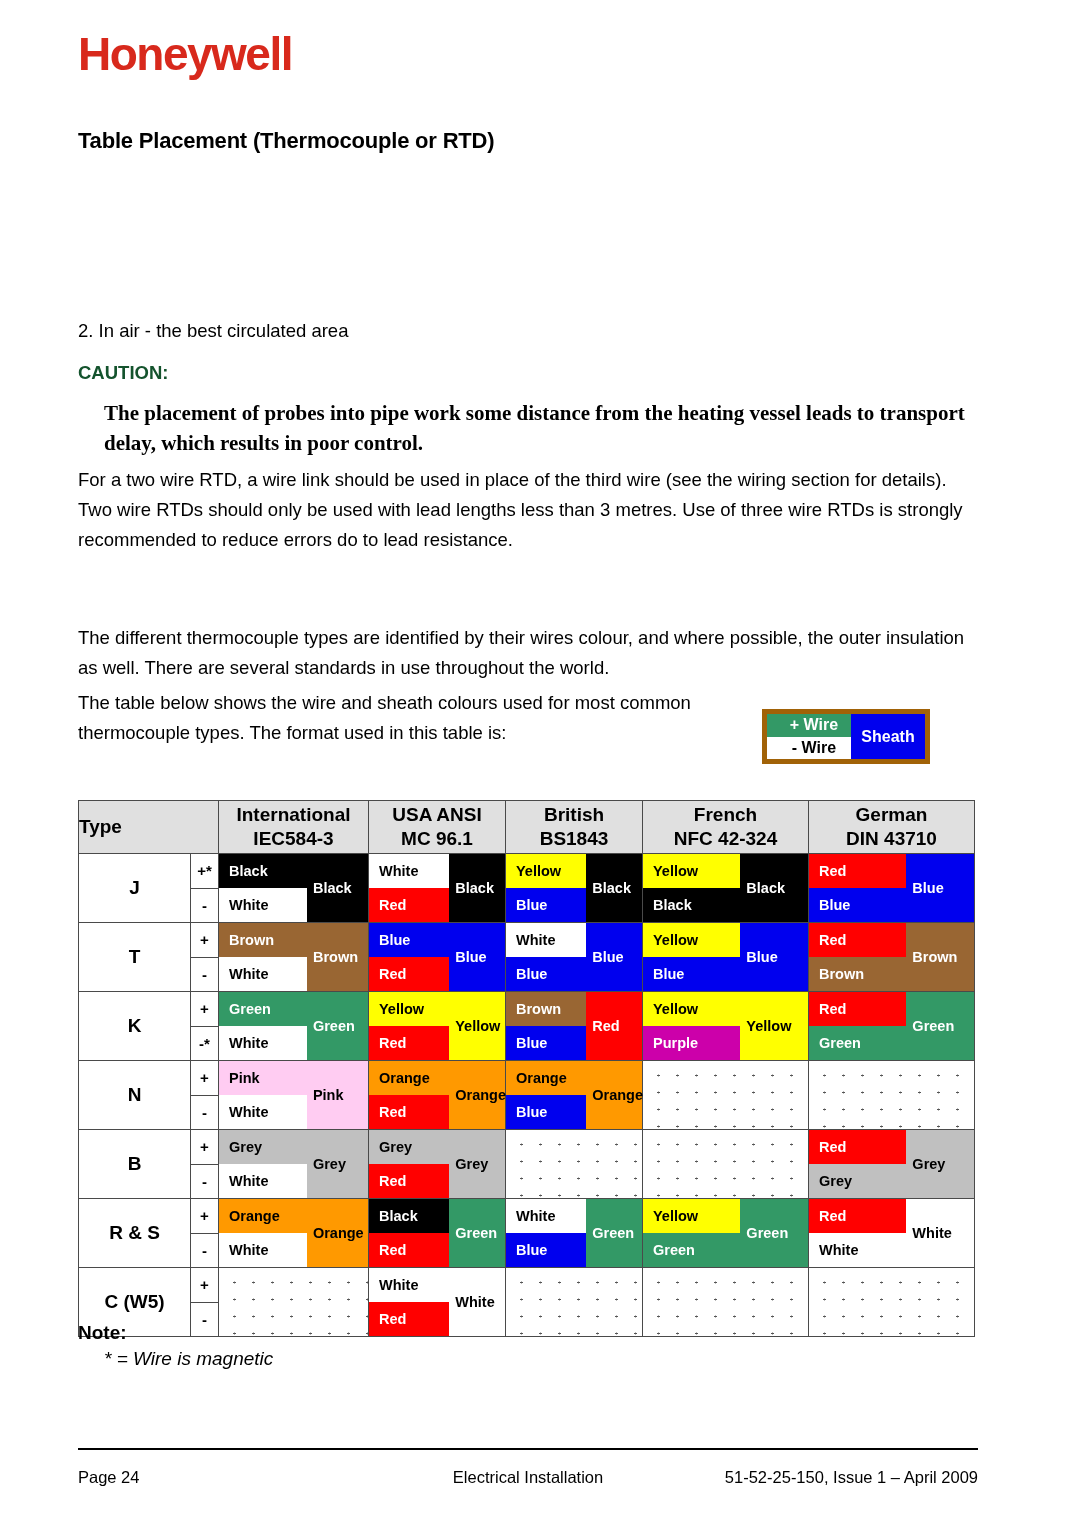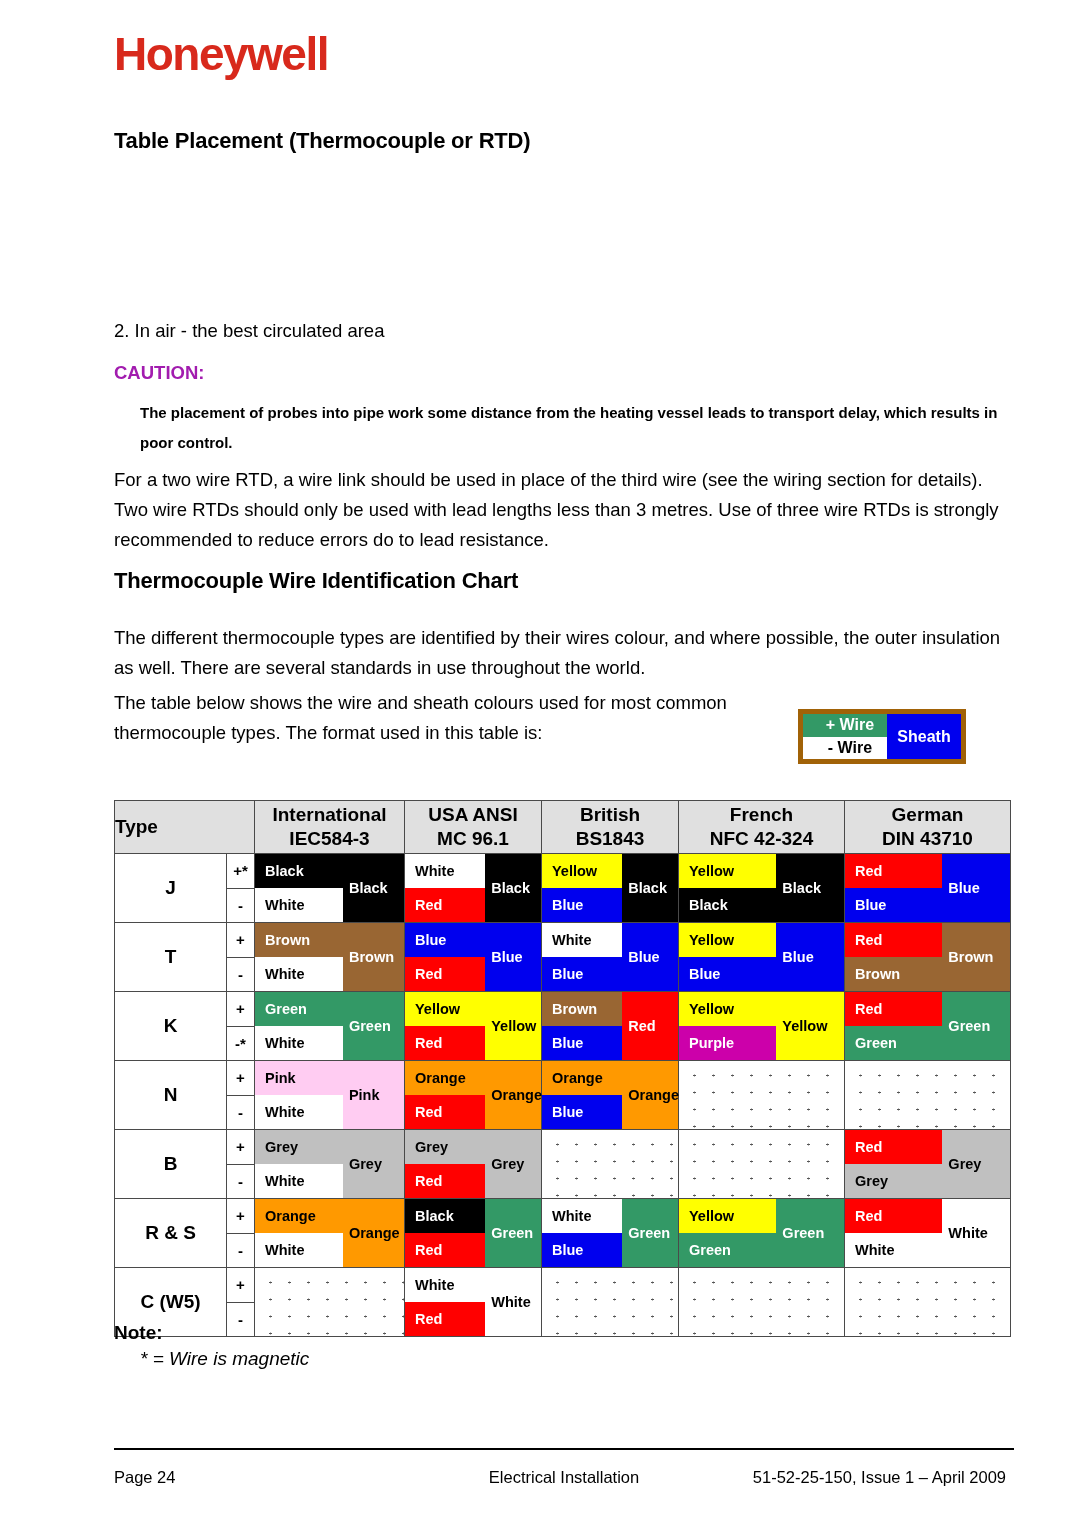--- a/index.html
+++ b/index.html
@@ -13,21 +13,20 @@
     font-family: "Liberation Sans", sans-serif;
     color: #000000;
     position: relative;
     overflow: hidden;
   }
   .page {
     position: absolute;
     left: 0; top: 0;
     width: 944px;
     height: 1527px;
-    margin-left: 36px;
   }
 
   
   .header {
     position: absolute;
     left: 78px; top: 26px;
     width: 924px; height: 72px;
   }
   .logo {
     position: absolute;
@@ -60,27 +59,28 @@
   p.para {
     position: absolute;
     margin: 0;
     font-size: 18.5px;
     line-height: 30px;
   }
   .caution-label {
     position: absolute;
     font-size: 18.5px;
     font-weight: bold;
-    color: #a21caf;
+    color: #14532d;
   }
   .caution-body {
     position: absolute;
-    font-size: 15px;
+    font-size: 21px;
     font-weight: bold;
     line-height: 30px;
+    font-family: Liberation Serif, serif;
   }
   .listitem {
     position: absolute;
     font-size: 18.5px;
     line-height: 30px;
   }
 
   
   .legend {
     position: absolute;
@@ -228,21 +228,21 @@
     border-top: 2px solid #000;
   }
   .footer {
     position: absolute;
     left: 78px; top: 1468px;
     width: 900px;
     font-size: 16.5px;
   }
   .footer-left { position: absolute; left: 0; top: 0; }
   .footer-center { position: absolute; left: 0; top: 0; width: 900px; text-align: center; }
-  .footer-right { position: absolute; right: 8px; top: 0; }
+  .footer-right { position: absolute; right: 0; top: 0; }
 </style>
 </head>
 <body>
 
 <div class="page">
 
   <div class="header">
     <div class="logo">Honeywell</div>
   </div>
 
@@ -250,21 +250,20 @@
 
 
   <div class="listitem" style="left:78px; top:316px; width:900px;">2. In air - the best circulated area</div>
 
   <div class="caution-label" style="left:78px; top:362px;">CAUTION:</div>
 
   <div class="caution-body" style="left:104px; top:398px; width:874px;">The placement of probes into pipe work some distance from the heating vessel leads to transport delay, which results in poor control.</div>
 
   <p class="para" style="left:78px; top:465px; width:905px;">For a two wire RTD, a wire link should be used in place of the third wire (see the wiring section for details). Two wire RTDs should only be used with lead lengths less than 3 metres. Use of three wire RTDs is strongly recommended to reduce errors do to lead resistance.</p>
 
-  <h2 class="section-heading" style="left:78px; top:568px;">Thermocouple Wire Identification Chart</h2>
 
   <p class="para" style="left:78px; top:623px; width:905px;">The different thermocouple types are identified by their wires colour, and where possible, the outer insulation as well. There are several standards in use throughout the world.</p>
 
   <p class="para" style="left:78px; top:688px; width:665px;">The table below shows the wire and sheath colours used for most common thermocouple types. The format used in this table is:</p>
 
   <div class="legend">
     <div class="legend-left">
       <div class="legend-plus">+ Wire</div>
       <div class="legend-minus">- Wire</div>
     </div>

